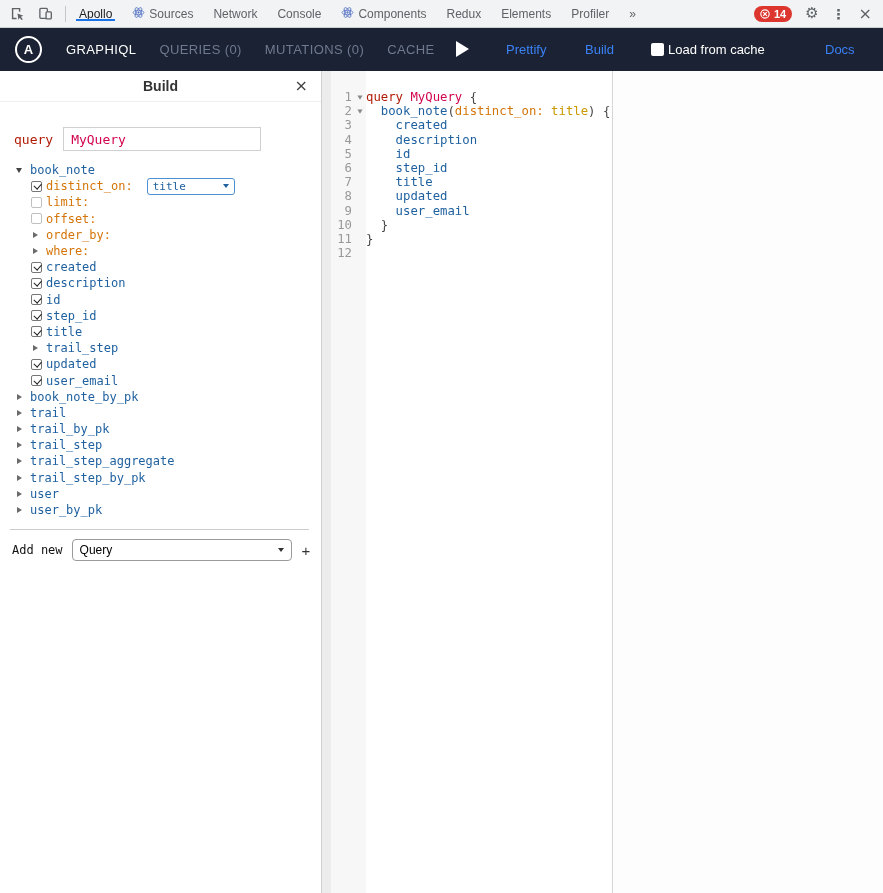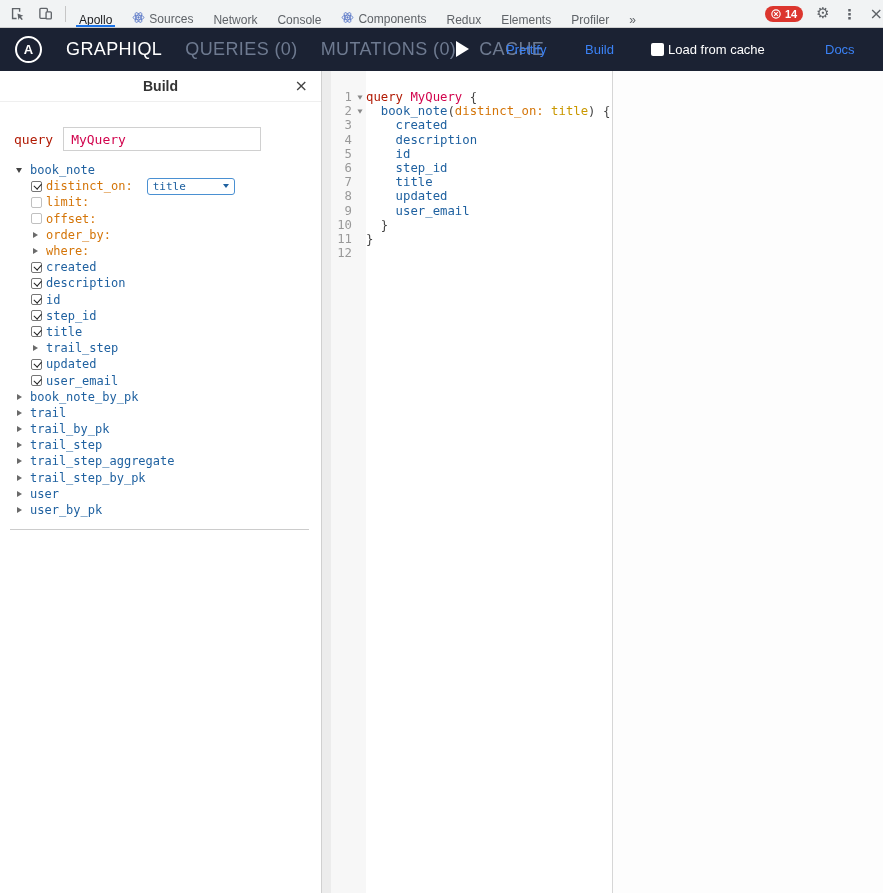--- a/index.html
+++ b/index.html
@@ -5,35 +5,35 @@
   *{margin:0;padding:0;box-sizing:border-box;}
   html,body{width:883px;height:893px;}
   body{font-family:"Liberation Sans",sans-serif;background:#fff;overflow:hidden;}
   .screen{position:relative;width:883px;height:893px;background:#fff;}
 
   
   .dtbar{position:absolute;top:0;left:0;right:0;height:28px;background:#f1f3f4;border-bottom:1px solid #cfcfcf;display:flex;align-items:center;}
   .dt-icons{display:flex;align-items:center;gap:4px;padding:0 5px;}
   .dt-iconbtn{width:24px;height:22px;display:flex;align-items:center;justify-content:center;cursor:pointer;}
   .dt-sep{width:1px;height:16px;background:#c6c6c6;margin:0 3px;}
-  .dt-tabs{display:flex;height:100%;align-items:flex-end;}
+  .dt-tabs{display:flex;height:100%;align-items:center;}
   .dt-tab{display:flex;align-items:center;gap:4px;padding:0 10px;font-size:12px;color:#5f6368;position:relative;cursor:default;white-space:nowrap;}
   .dt-tab.active{color:#202124;}
   .dt-tab.active::after{content:"";position:absolute;left:7px;right:7px;bottom:0;height:2px;background:#1a73e8;}
-  .dt-right{margin-left:auto;display:flex;align-items:center;gap:13px;padding-right:0;}
+  .dt-right{margin-left:auto;display:flex;align-items:center;gap:13px;padding-right:11px;}
   .err-badge{display:flex;align-items:center;gap:4px;background:#dc362e;color:#fff;font-size:11px;font-weight:bold;border-radius:8px;height:16px;padding:0 6px;cursor:pointer;}
   .dt-glyph{color:#5f6368;font-size:15px;line-height:1;cursor:pointer;font-family:"DejaVu Sans",sans-serif;}
   .dt-glyph.kebab{font-size:14px;font-weight:bold;}
   .dt-glyph.closex{font-size:16px;}
 
   
   .apbar{position:absolute;top:28px;left:0;right:0;height:43px;background:#1b2233;color:#fff;}
   .ap-logo{position:absolute;left:15px;top:8px;width:27px;height:27px;border:2px solid #fff;border-radius:50%;display:flex;align-items:center;justify-content:center;font-size:13px;font-weight:bold;color:#fff;}
   .ap-tabs{position:absolute;left:66px;top:0;height:43px;display:flex;align-items:center;gap:23px;}
-  .ap-tab{font-size:18px;letter-spacing:.4px;color:#6e7a90;cursor:pointer;white-space:nowrap;}
+  .ap-tab{font-size:13px;letter-spacing:.4px;color:#6e7a90;cursor:pointer;white-space:nowrap;}
   .ap-tab.active{color:#ffffff;}
   .ap-play{position:absolute;left:456px;top:13px;width:0;height:0;border-top:8px solid transparent;border-bottom:8px solid transparent;border-left:13px solid #fff;cursor:pointer;}
   .ap-btn{position:absolute;top:0;height:43px;display:flex;align-items:center;font-size:13px;color:#3b82f6;cursor:pointer;white-space:nowrap;}
   .ap-prettify{left:506px;}
   .ap-build{left:585px;}
   .ap-cachegrp{position:absolute;left:651px;top:0;height:43px;display:flex;align-items:center;gap:4px;font-size:13px;color:#fff;}
   .ap-cachebox{width:13px;height:13px;background:#fff;border-radius:2px;cursor:pointer;}
   .ap-docs{left:825px;}
 
   
@@ -329,20 +329,28 @@
             <span class="lbl lbl-field">user</span>
           </div>
           <div class="tree-row ind0">
             <span class="tr-ctl">
               <span class="tri-right"></span>
             </span>
             <span class="lbl lbl-field">user_by_pk</span>
           </div>
         </div>
       <div class="bp-divider"></div>
+      <div class="bp-addrow">
+        <span>Add new</span>
+        <span class="add-select">
+          <span>Query</span>
+          <span class="chev"></span>
+        </span>
+        <span class="add-plus">+</span>
+      </div>
     </aside>
 
     <div class="resizer"></div>
 
     <div class="editor">
       <div class="gutterbg"></div>
       <div class="codewrap" id="code-lines">
           <div class="cl"><span class="ln">1</span><span class="fold"><span class="tri-down"></span></span><span class="ctext"><span class="tok-keyword">query</span><span class="tok-def"> MyQuery</span><span class="tok-punct"> {</span></span></div>
           <div class="cl"><span class="ln">2</span><span class="fold"><span class="tri-down"></span></span><span class="ctext"><span class="tok-prop">  book_note</span><span class="tok-punct">(</span><span class="tok-attr">distinct_on:</span><span class="tok-enum"> title</span><span class="tok-punct">) {</span></span></div>
           <div class="cl"><span class="ln">3</span><span class="fold"></span><span class="ctext"><span class="tok-prop">    created</span></span></div>

